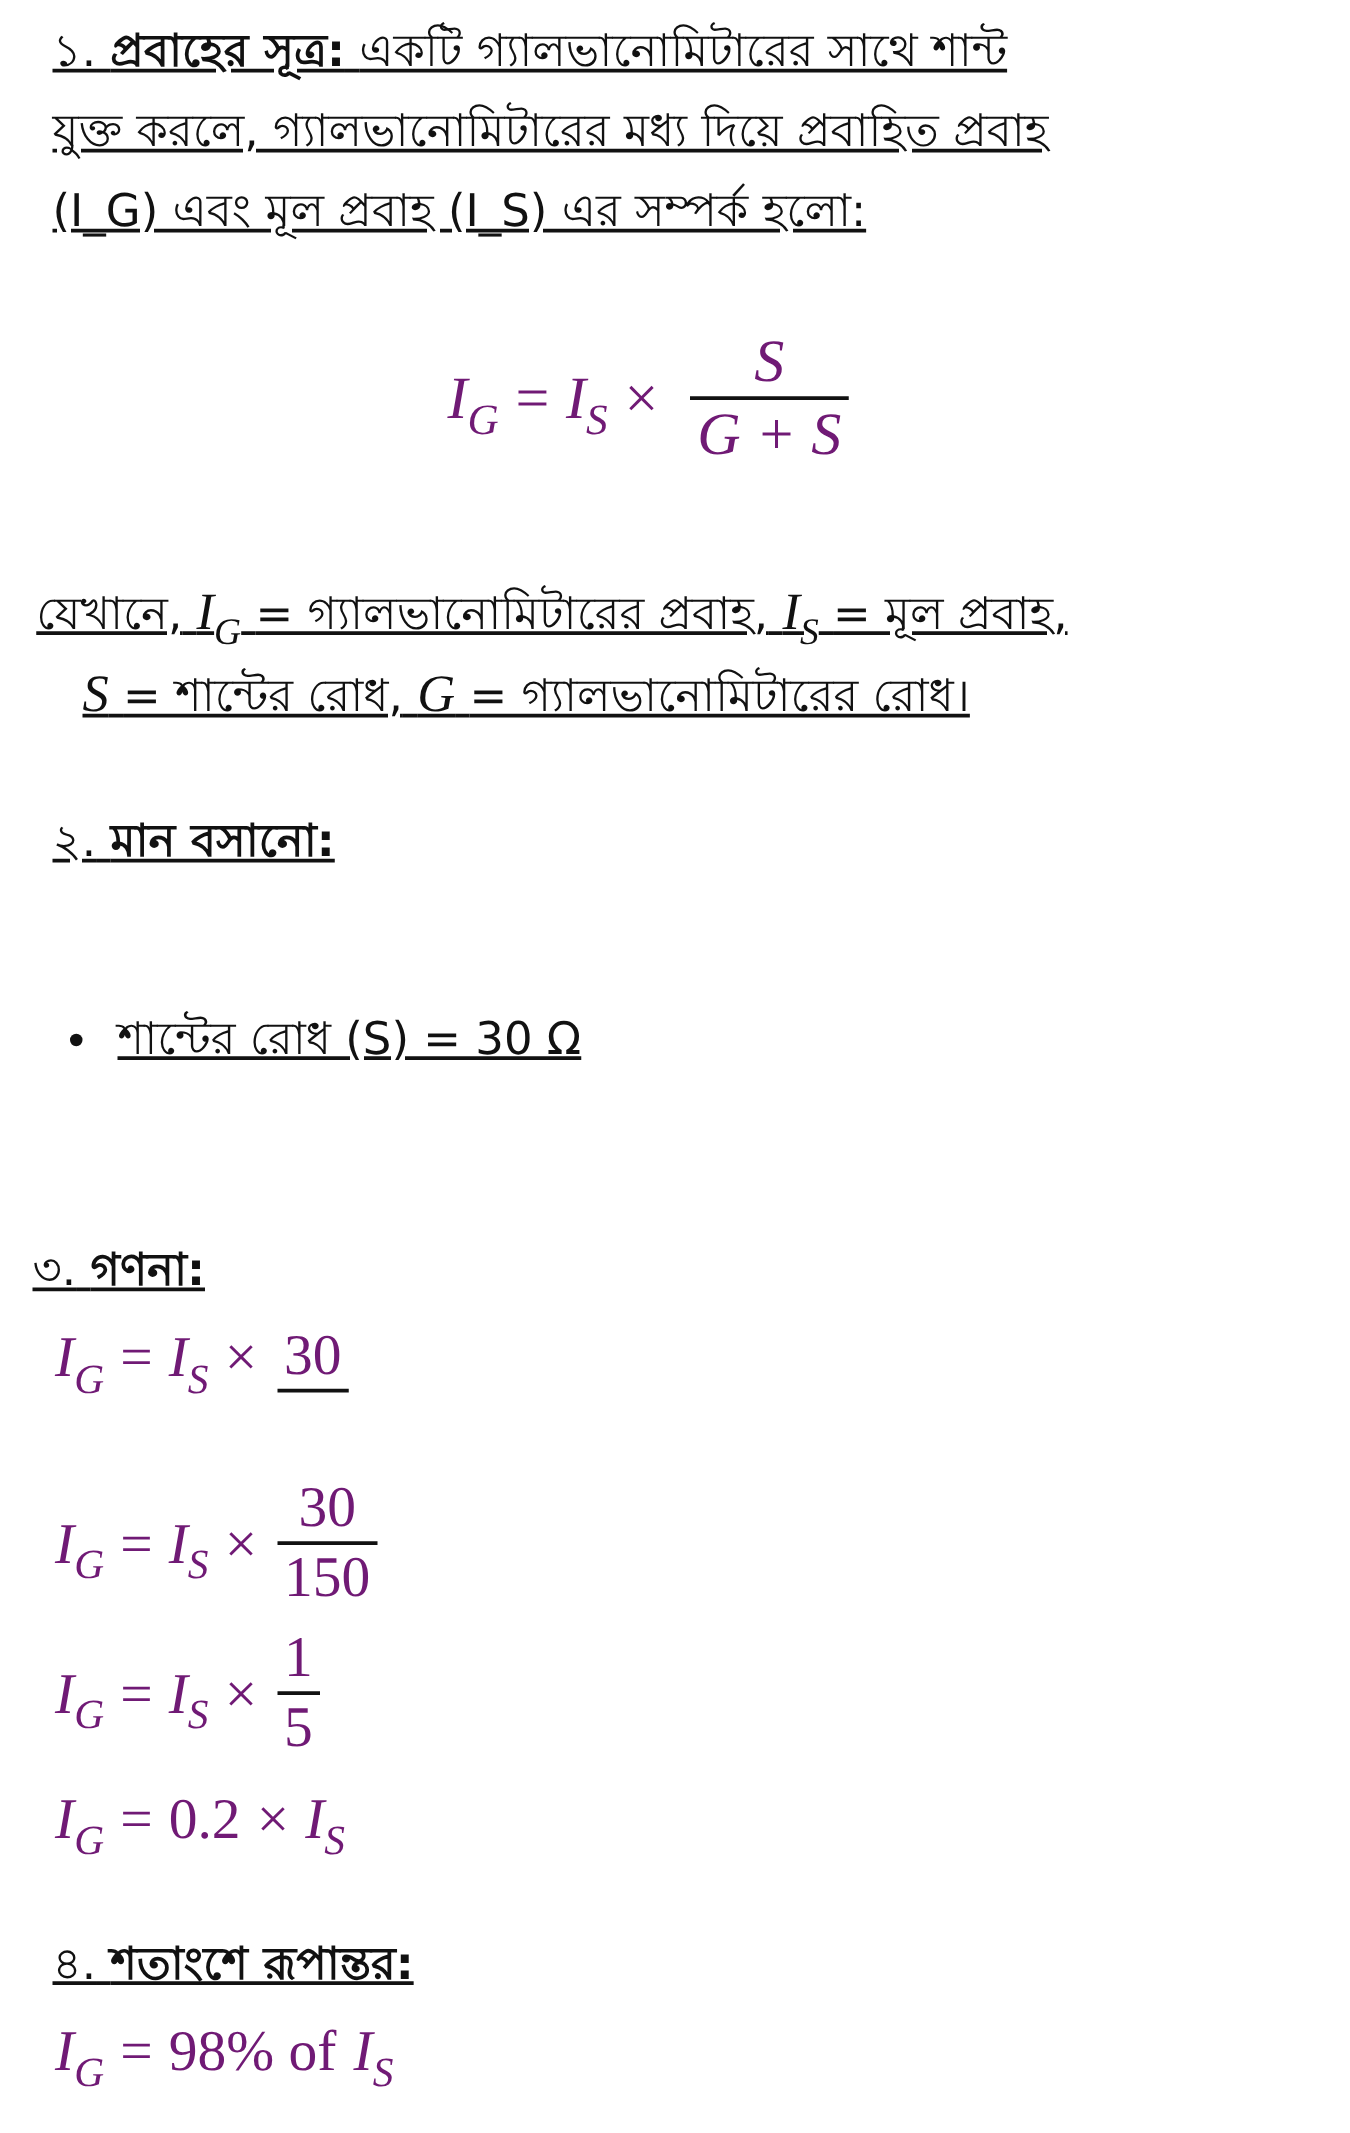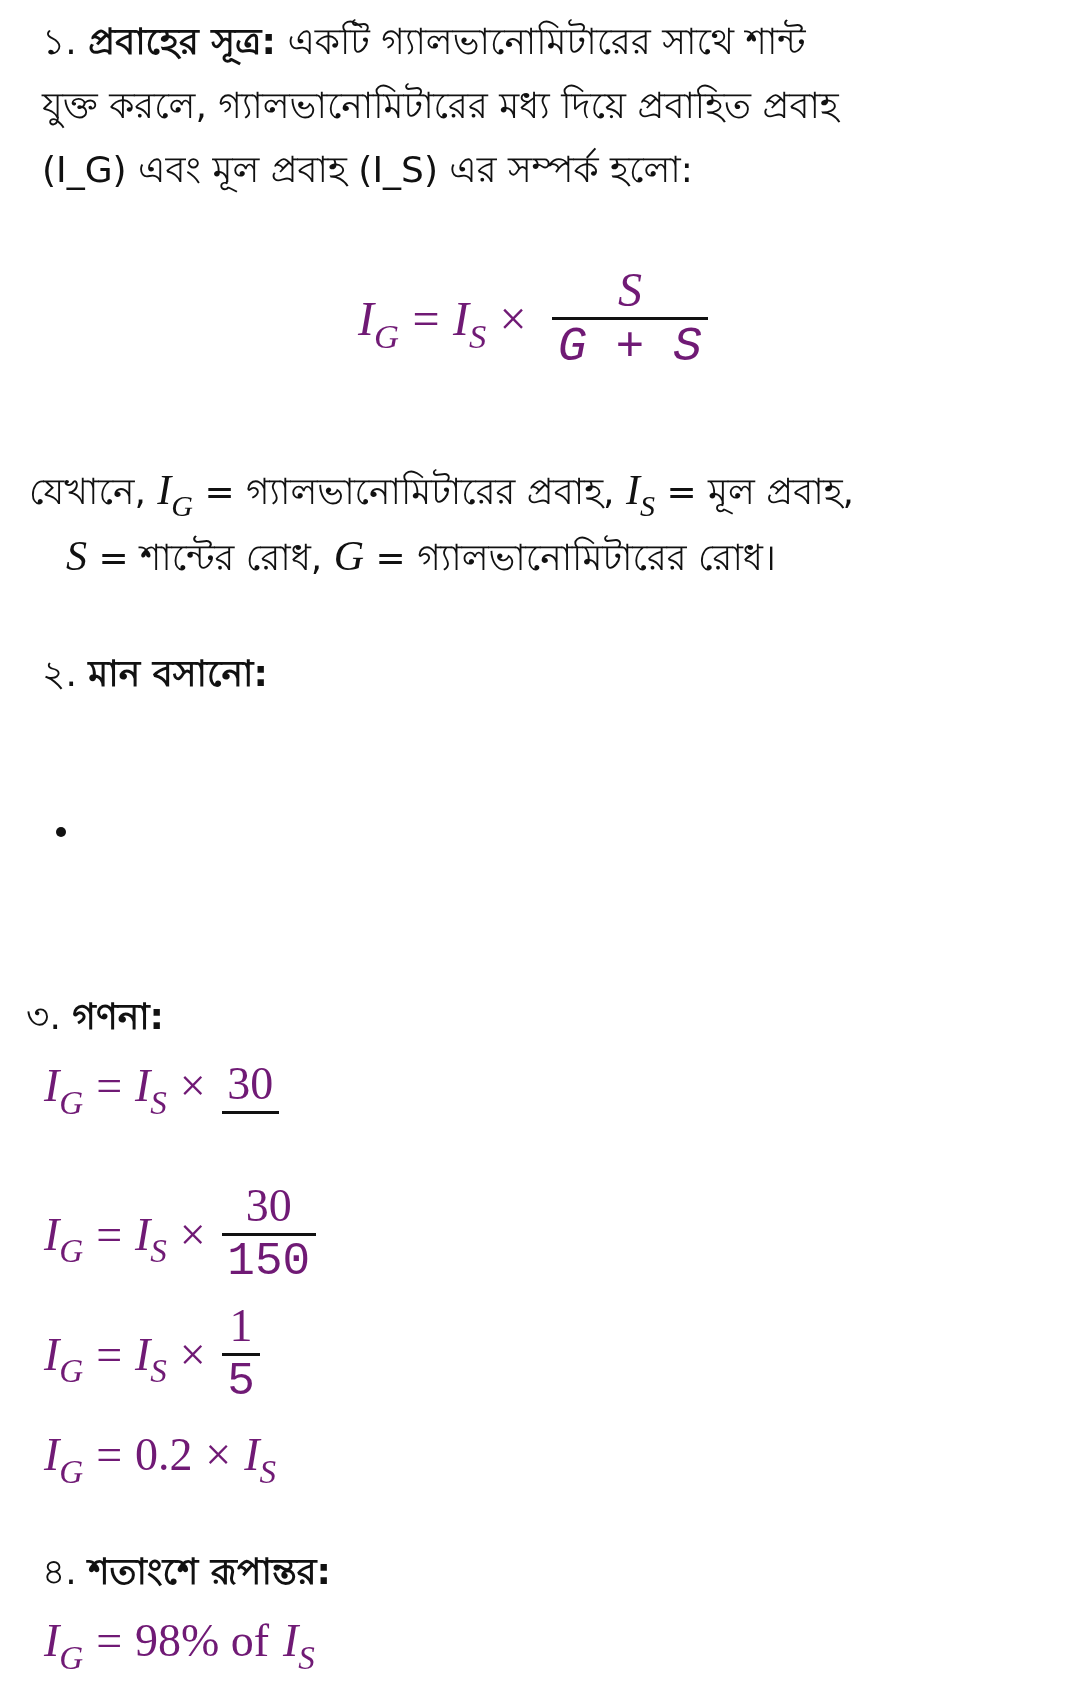--- a/index.html
+++ b/index.html
@@ -2,30 +2,30 @@
 <html><head>
 <meta charset="utf-8">
 <style>
   html, body { margin: 0; padding: 0; background: #ffffff; }
   body {
     width: 1080px; height: 1706px; position: relative; overflow: hidden;
     color: #111111;
     font-family: "DejaVu Sans", "Liberation Sans", sans-serif;
   }
   .abs { position: absolute; }
-  .bn { font-size: 36px; line-height: 64px; white-space: nowrap; }
+  .bn { font-size: 36px; line-height: 64px; white-space: nowrap; text-decoration: underline; }
   .bold { font-weight: bold; }
   .math { font-family: "Liberation Serif", "DejaVu Serif", serif; color: #701a75; }
   .mi { font-style: italic; }
   .sub { font-size: 0.72em; font-style: italic; position: relative; top: 0.38em; }
   .op { margin: 0 0.28em; font-style: normal; }
   .frac { display: inline-flex; flex-direction: column; align-items: center; vertical-align: middle; margin-left: 0.25em; }
   .frac .num { padding: 0 0.12em; line-height: 1.15; }
   .frac .bar { align-self: stretch; height: 3px; background: #111; }
-  .frac .den { padding: 0 0.12em; line-height: 1.15; font-family: Liberation Mono, monospace; }
+  .frac .den { padding: 0 0.12em; line-height: 1.15; }
   .bullet-list { list-style: none; margin: 0; padding: 0; }
   .bullet-item { position: relative; padding-left: 52px; }
   .bullet-dot { position: absolute; left: 14px; top: 50%; width: 10px; height: 10px; margin-top: -5px; border-radius: 50%; background: #111; }
   .inline-math { font-family: "Liberation Serif", "DejaVu Serif", serif; font-style: italic; font-size: 42px; }
   .inline-math .sub { font-size: 30px; top: 12px; }
 </style>
 </head>
 <body>
 
 <div class="abs bn" style="left:42px; top:10px;">
@@ -63,20 +63,21 @@
 </div>
 
 <div class="abs bn" style="left:42px; top:642px;">
   <span>২.</span>
   <span class="bold">মান বসানো:</span>
 </div>
 
 <ul class="abs bullet-list bn" style="left:42px; top:764px;">
   <li class="bullet-item" style="height:64px; margin-top:36px;">
     <span class="bullet-dot"></span>
+    <span>শান্টের রোধ (S) = 30 Ω</span>
   </li>
 </ul>
 
 <div class="abs bn" style="left:26px; top:985px;">
   <span>৩.</span>
   <span class="bold">গণনা:</span>
 </div>
 
 <div class="abs math" style="left:44px; top:1058px; font-size:46px; display:flex; align-items:center;">
   <span class="mi"><span>I</span><span class="sub">G</span></span>

